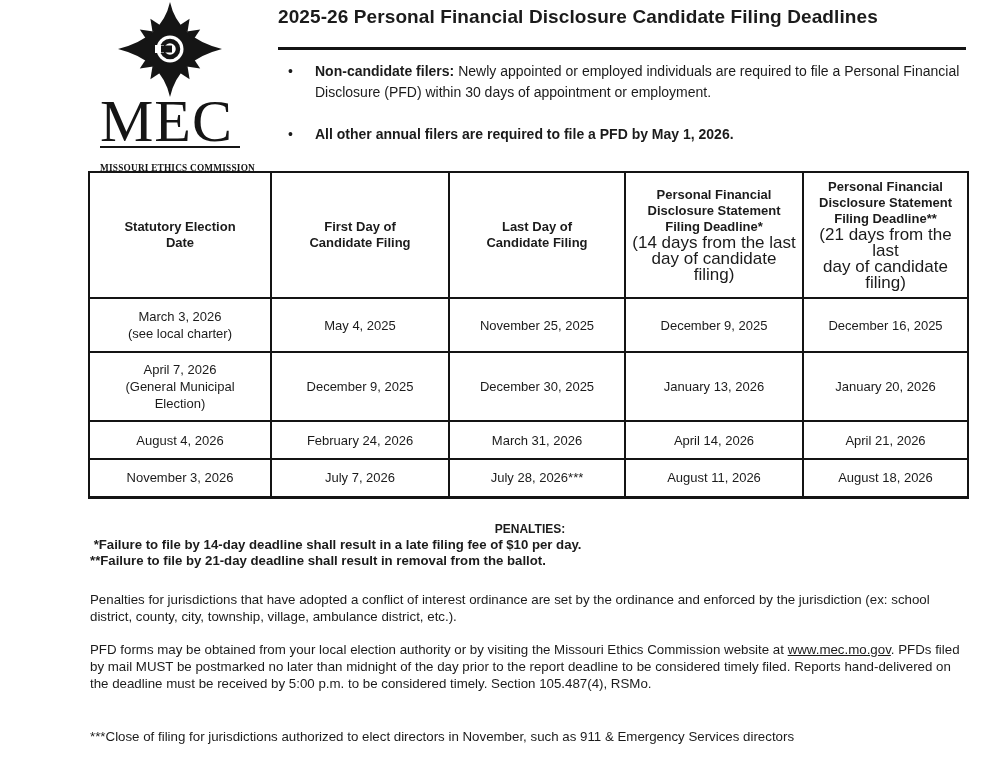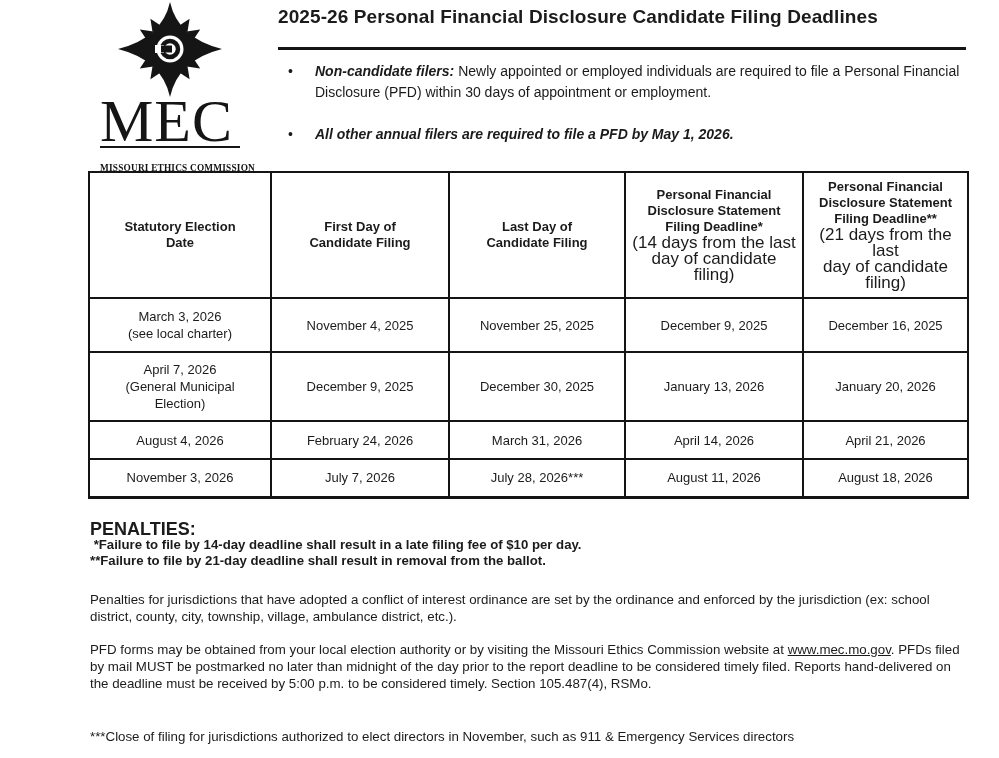--- a/index.html
+++ b/index.html
@@ -31,41 +31,41 @@
   
   .title {
     position:absolute; left:278px; top:6px; width:688px;
     font-size:19px; font-weight:bold; letter-spacing:0.1px;
     border-bottom:3px solid #141414; padding-bottom:19px;
     white-space:nowrap;
   }
   .bullets { position:absolute; left:288px; top:61px; width:678px; }
   .bullet { display:flex; margin-bottom:21px; font-size:14px; line-height:21px; }
   .bullet-marker { width:27px; flex:0 0 27px; font-size:14px; }
-  .bullet b { font-weight:bold;font-style:italic; }
+  .bullet b { font-weight:bold; }
 
   
   table.deadlines {
     position:absolute; left:88px; top:171px; width:879px;
     border-collapse:collapse; table-layout:fixed;
     border:2px solid #141414; border-bottom-width:3px;
   }
   table.deadlines th, table.deadlines td {
     border:2px solid #141414;
     text-align:center; vertical-align:middle;
     padding:6px 4px;
   }
   table.deadlines th { font-size:13px; font-weight:bold; }
   .hdr-title { display:block; white-space:pre-line; line-height:16px; }
   .hdr-note  { display:block; white-space:pre-line; line-height:16px; font-weight:normal; font-size:17px; }
   table.deadlines td { font-size:13px; white-space:pre-line; line-height:17px; }
 
   
   .penalties { position:absolute; left:90px; top:521px; width:880px; }
-  .pen-heading { font-size:18px; font-weight:bold; line-height:16px; }
+  .pen-heading { font-size:12px; font-weight:bold; line-height:16px;text-align:center; }
   .pen-line { font-size:13.2px; font-weight:bold; line-height:16px; white-space:pre; }
   .para { position:absolute; left:90px; width:878px; font-size:13.3px; line-height:16.8px; }
   .para-ordinance { top:592px; }
   .para-forms { top:642px; }
   .para-footnote { top:729px; width:900px; white-space:nowrap; }
   .u-link { text-decoration:underline; }
   .b-inline { font-weight:normal; }
 </style>
 </head>
 <body>
@@ -147,21 +147,21 @@
 Filing Deadline**</span>
             <span class="hdr-note">(21 days from the last
 day of candidate filing)</span>
           </th>
       </tr>
     </thead>
     <tbody>
       <tr style="height:54px">
         <td>March 3, 2026
 (see local charter)</td>
-        <td>November 4, 2025</td>
+        <td>May 4, 2025</td>
         <td>November 25, 2025</td>
         <td>December 9, 2025</td>
         <td>December 16, 2025</td>
       </tr>
       <tr style="height:69px">
         <td>April 7, 2026
 (General Municipal
 Election)</td>
         <td>December 9, 2025</td>
         <td>December 30, 2025</td>

